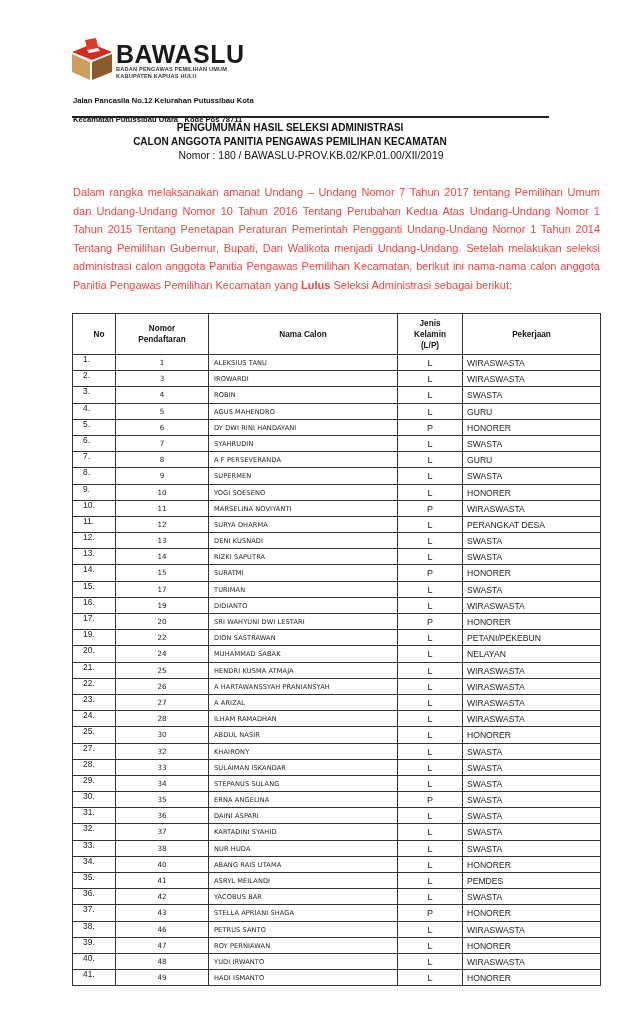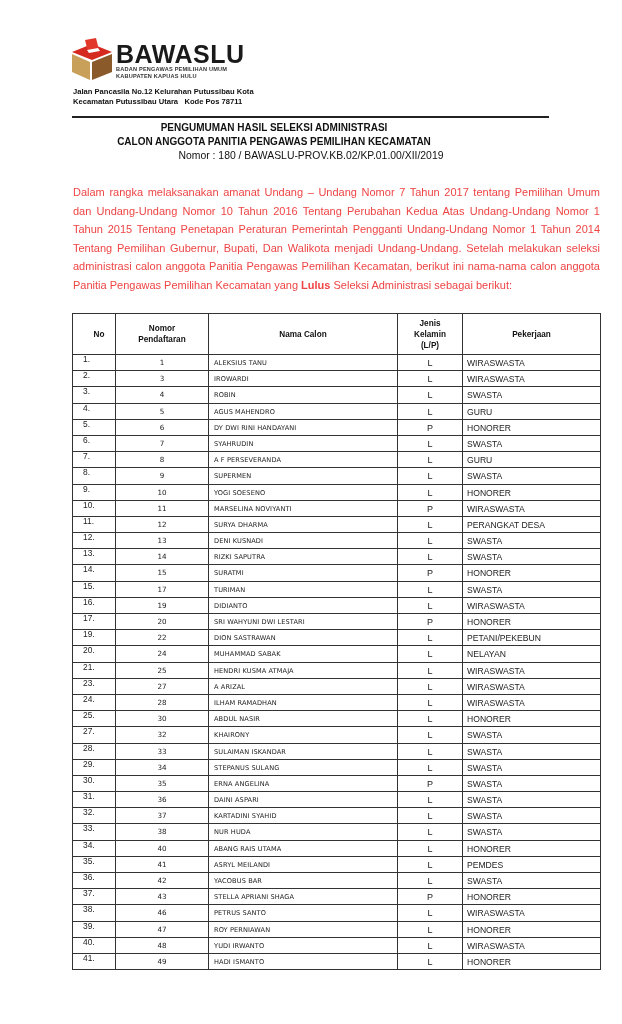--- a/index.html
+++ b/index.html
@@ -2,23 +2,23 @@
 <html><head>
 <meta charset="utf-8">
 <style>
   html, body { margin: 0; padding: 0; background: #ffffff; }
   body { width: 622px; height: 1024px; position: relative; overflow: hidden; font-family: "Liberation Sans", sans-serif; color: #111; }
   .logo { position: absolute; left: 70px; top: 38px; width: 44px; height: 44px; }
   .brand { position: absolute; left: 116px; top: 42px; }
   .brand-name { font-family: "Liberation Sans", sans-serif; font-weight: bold; font-size: 25px; letter-spacing: 0.5px; color: #1a1a1a; line-height: 24px; }
   .brand-sub { font-size: 5.6px; font-weight: bold; color: #333; line-height: 6.5px; letter-spacing: 0.2px; }
   .address { position: absolute; left: 73px; top: 87px; font-size: 7.6px; font-weight: bold; line-height: 9.5px; color: #111; }
-  .addr-line { white-space: pre; }
+  .addr-line { white-space: pre; margin-top: 9px; }
   .rule { position: absolute; left: 72px; top: 116px; width: 477px; height: 2px; background: #222; }
-  .title { position: absolute; left: 0; width: 548px; text-align: center; font-weight: bold; font-size: 10px; color: #111; }
+  .title { position: absolute; left: 16px; width: 548px; text-align: center; font-weight: bold; font-size: 10px; color: #111; }
   .title1 { top: 122px; }
   .title2 { top: 136px; }
   .nomor { position: absolute; left: 0; width: 622px; top: 150px; text-align: center; font-size: 10.4px; color: #111; }
   .para { position: absolute; left: 73px; top: 183px; width: 527px; font-size: 11px; line-height: 18.6px; text-align: justify; color: #ef4444; }
   .para b { font-weight: bold; }
   table.results { position: absolute; left: 72px; top: 313px; width: 528px; border-collapse: collapse; table-layout: fixed; }
   table.results th, table.results td { border: 1px solid #333; padding: 0; }
   table.results th { height: 40px; font-size: 8.2px; font-weight: bold; text-align: center; line-height: 11px; color: #111; }
   table.results th.no { text-align: center; padding-left: 10px; }
   table.results td { height: 13.2px; font-size: 8.4px; line-height: 12px; color: #222; vertical-align: top; }
@@ -216,20 +216,27 @@
         <td class="c-job">NELAYAN</td>
       </tr>
       <tr>
         <td class="c-no">21.</td>
         <td class="c-num">25</td>
         <td class="c-name">HENDRI KUSMA ATMAJA</td>
         <td class="c-sex">L</td>
         <td class="c-job">WIRASWASTA</td>
       </tr>
       <tr>
+        <td class="c-no">22.</td>
+        <td class="c-num">26</td>
+        <td class="c-name">A HARTAWANSSYAH PRANIANSYAH</td>
+        <td class="c-sex">L</td>
+        <td class="c-job">WIRASWASTA</td>
+      </tr>
+      <tr>
         <td class="c-no">23.</td>
         <td class="c-num">27</td>
         <td class="c-name">A ARIZAL</td>
         <td class="c-sex">L</td>
         <td class="c-job">WIRASWASTA</td>
       </tr>
       <tr>
         <td class="c-no">24.</td>
         <td class="c-num">28</td>
         <td class="c-name">ILHAM RAMADHAN</td>

